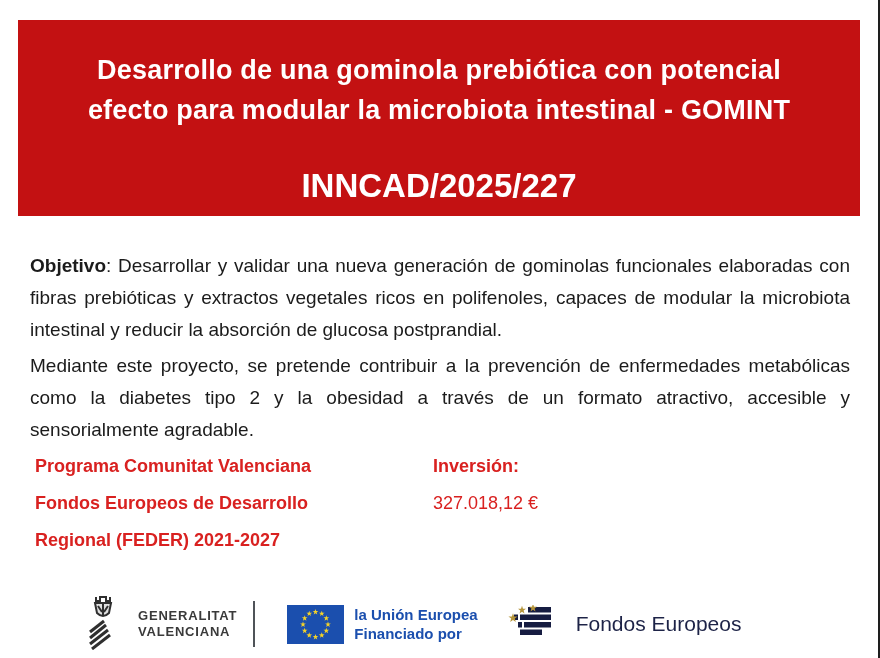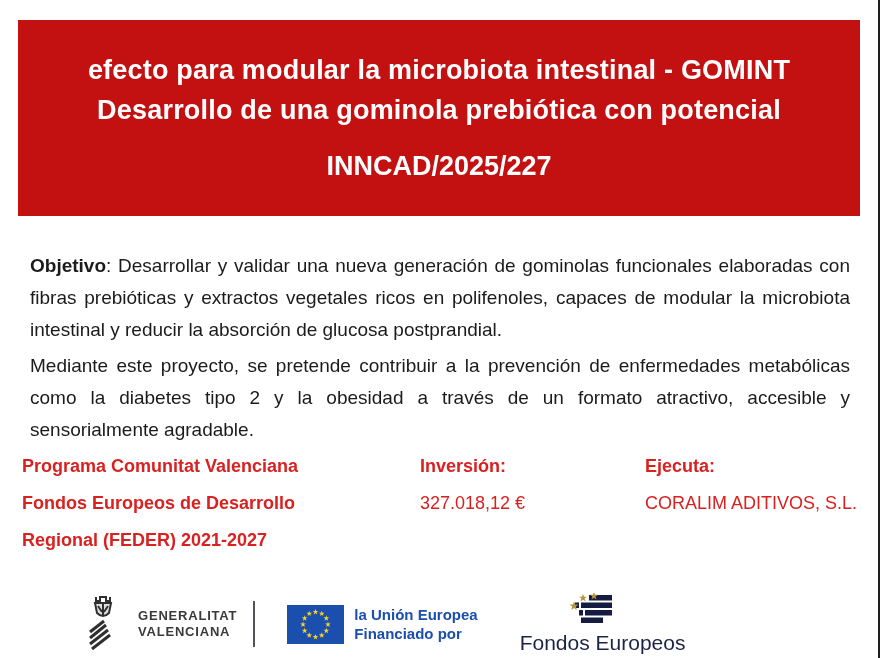--- a/index.html
+++ b/index.html
@@ -23,22 +23,22 @@
     text-align: center;
     padding-top: 30px;
   }
   .banner-title div {
     font-size: 27px;
     font-weight: bold;
     line-height: 40px;
     letter-spacing: 0.2px;
   }
   .banner-code {
-    margin-top: 18px;
-    font-size: 27px;
+    margin-top: 38px;
+    font-size: 33px;
     font-weight: bold;
     line-height: 36px;
   }
   
   .content {
     position: absolute;
     left: 30px; top: 216px;
     width: 820px;
   }
   .content p {
@@ -49,21 +49,21 @@
   }
   .content p.first { margin-top: 34px; }
   .content p.second { margin-top: 4px; }
   .content .lead { font-weight: bold; }
   
   .info-row {
     position: absolute;
     left: 0; top: 448px;
     width: 880px;
     display: flex;
-    padding-left: 22px;
+    padding-left: 35px;
     color: #D92120;
     font-size: 18px;
     line-height: 37px;
   }
   .info-col .b { font-weight: bold; }
   .col-program { width: 340px; font-weight: bold; }
   .col-investment { width: 180px; margin-left: 58px; }
   .col-executor { margin-left: 45px; }
   
   .logos {
@@ -107,58 +107,54 @@
   }
   .eu { display: flex; align-items: center; margin-left: 32px; }
   .eu-flag { display: block; }
   .eu-text {
     margin-left: 10px;
     font-size: 15px;
     font-weight: bold;
     color: #1B4FAE;
     line-height: 19px;
   }
-  .fondos { display: flex; align-items: center; margin-left: 30px; flex-direction: column; }
+  .fondos { display: flex; align-items: center; margin-left: 30px; }
   .fondos-text {
     margin-left: 12px;
     font-size: 21px;
     color: #1d2347;
   }
 </style>
 </head>
 <body>
 
 <div class="page">
 
   <header class="banner">
     <div class="banner-title">
+      <div>Desarrollo de una gominola prebiótica con potencial</div>
       <div>efecto para modular la microbiota intestinal - GOMINT</div>
-      <div>Desarrollo de una gominola prebiótica con potencial</div>
     </div>
     <div class="banner-code">INNCAD/2025/227</div>
   </header>
 
   <main class="content">
     <p class="first"><span class="lead">Objetivo</span><span>: Desarrollar y validar una nueva generación de gominolas funcionales elaboradas con fibras prebióticas y extractos vegetales ricos en polifenoles, capaces de modular la microbiota intestinal y reducir la absorción de glucosa postprandial.</span></p>
     <p class="second">Mediante este proyecto, se pretende contribuir a la prevención de enfermedades metabólicas como la diabetes tipo 2 y la obesidad a través de un formato atractivo, accesible y sensorialmente agradable.</p>
   </main>
 
   <section class="info-row">
     <div class="info-col col-program">
       <div>Programa Comunitat Valenciana</div>
       <div>Fondos Europeos de Desarrollo</div>
       <div>Regional (FEDER) 2021-2027</div>
     </div>
     <div class="info-col col-investment">
       <div class="b">Inversión:</div>
       <div>327.018,12 €</div>
-    </div>
-    <div class="info-col col-executor">
-      <div class="b">Ejecuta:</div>
-      <div>CORALIM ADITIVOS, S.L.</div>
     </div>
   </section>
 
   <footer class="logos">
 
     <div class="gva">
       <span>
         <svg width="30" height="56" viewBox="0 0 30 56">
           <g fill="none" stroke="#2f2f2f" stroke-width="2">
             <path d="M8,3 v4 h4 v-4 h6 v4 h4 v-4"></path>

